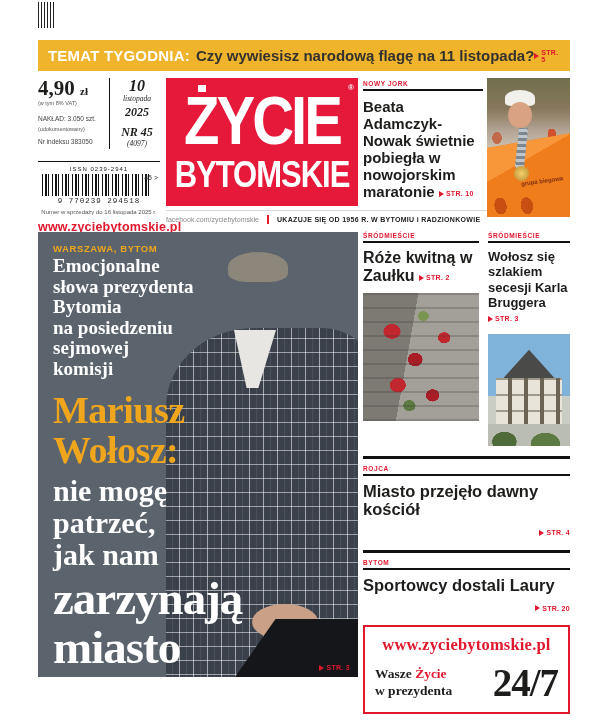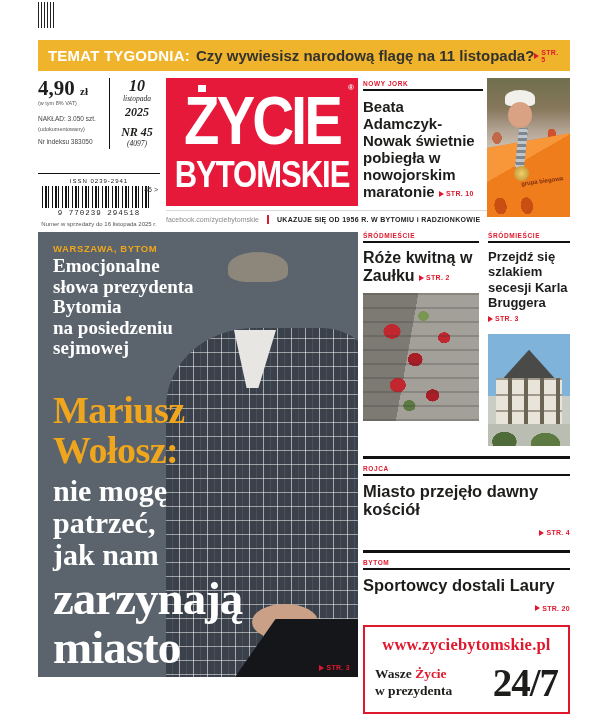--- a/index.html
+++ b/index.html
@@ -14,21 +14,21 @@
   .banner{position:absolute;left:38px;top:40px;width:532px;height:31px;background:#f0b42c;
     display:flex;align-items:center;padding:0 10px;box-sizing:border-box;}
   .banner-kicker{color:#fff;font-weight:bold;font-size:15px;letter-spacing:.2px;margin-right:6px;white-space:nowrap;}
   .banner-q{color:#33322e;font-weight:bold;font-size:15px;white-space:nowrap;}
   .pageref{display:inline-flex;align-items:center;gap:2px;color:#e0182d;font-weight:bold;font-size:7px;letter-spacing:.3px;}
   .banner .pageref{margin-left:auto;}
   .tri{width:0;height:0;border-left:5px solid #e0182d;border-top:3px solid transparent;border-bottom:3px solid transparent;display:inline-block;}
 
   
   .info-col{position:absolute;left:38px;top:78px;width:122px;}
-  .price-date{display:flex;border-bottom:1.5px solid #111;padding-bottom:24px;min-height:64px;}
+  .price-date{display:flex;border-bottom:1.5px solid #111;padding-bottom:12px;min-height:64px;}
   .price-block{flex:1;border-right:1px solid #111;padding-right:6px;}
   .price-main{font-family:"Liberation Serif",serif;font-weight:bold;font-size:21px;line-height:1;}
   .price-unit{font-size:11px;}
   .tiny{font-size:5.5px;color:#555;line-height:1.5;}
   .tiny2{font-size:6.5px;color:#444;line-height:1.6;}
   .date-block{width:46px;text-align:center;font-family:"Liberation Serif",serif;font-style:italic;padding-left:4px;}
   .d-day{font-size:16px;font-weight:bold;line-height:1;}
   .d-month{font-size:7.5px;line-height:1.4;}
   .d-year{font-size:12px;font-weight:bold;line-height:1.3;}
   .d-nr{font-size:12px;font-weight:bold;margin-top:6px;line-height:1;}
@@ -250,20 +250,21 @@
     <div class="mp-hands"></div>
     <div class="mp-dark"></div>
 
     <div class="mp-kicker">WARSZAWA, BYTOM</div>
     <div class="mp-deck">
       <span class="block-line">Emocjonalne</span>
       <span class="block-line">słowa prezydenta</span>
       <span class="block-line">Bytomia</span>
       <span class="block-line">na posiedzeniu</span>
       <span class="block-line">sejmowej</span>
+      <span class="block-line">komisji</span>
     </div>
     <div class="mp-name">
       <span class="block-line">Mariusz</span>
       <span class="block-line">Wołosz:</span>
     </div>
     <div class="mp-quote">
       <span class="block-line">nie mogę</span>
       <span class="block-line">patrzeć,</span>
       <span class="block-line">jak nam</span>
     </div>
@@ -288,21 +289,21 @@
             <i class="tri"></i>
             <span>STR. 2</span>
           </span>
         </div>
         <div class="roses"></div>
       </div>
       <div class="colB">
         <div class="kicker">ŚRÓDMIEŚCIE</div>
         <div class="kicker-rule"></div>
         <div class="art-headline">
-          <span>Przejdź się szlakiem secesji Karla Bruggera</span>
+          <span>Wołosz się szlakiem secesji Karla Bruggera</span>
           <span class="pageref inline-ref">
             <i class="tri"></i>
             <span>STR. 3</span>
           </span>
         </div>
         <div class="building">
           <div class="roof"></div>
           <div class="body"></div>
           <div class="bush"></div>
         </div>

